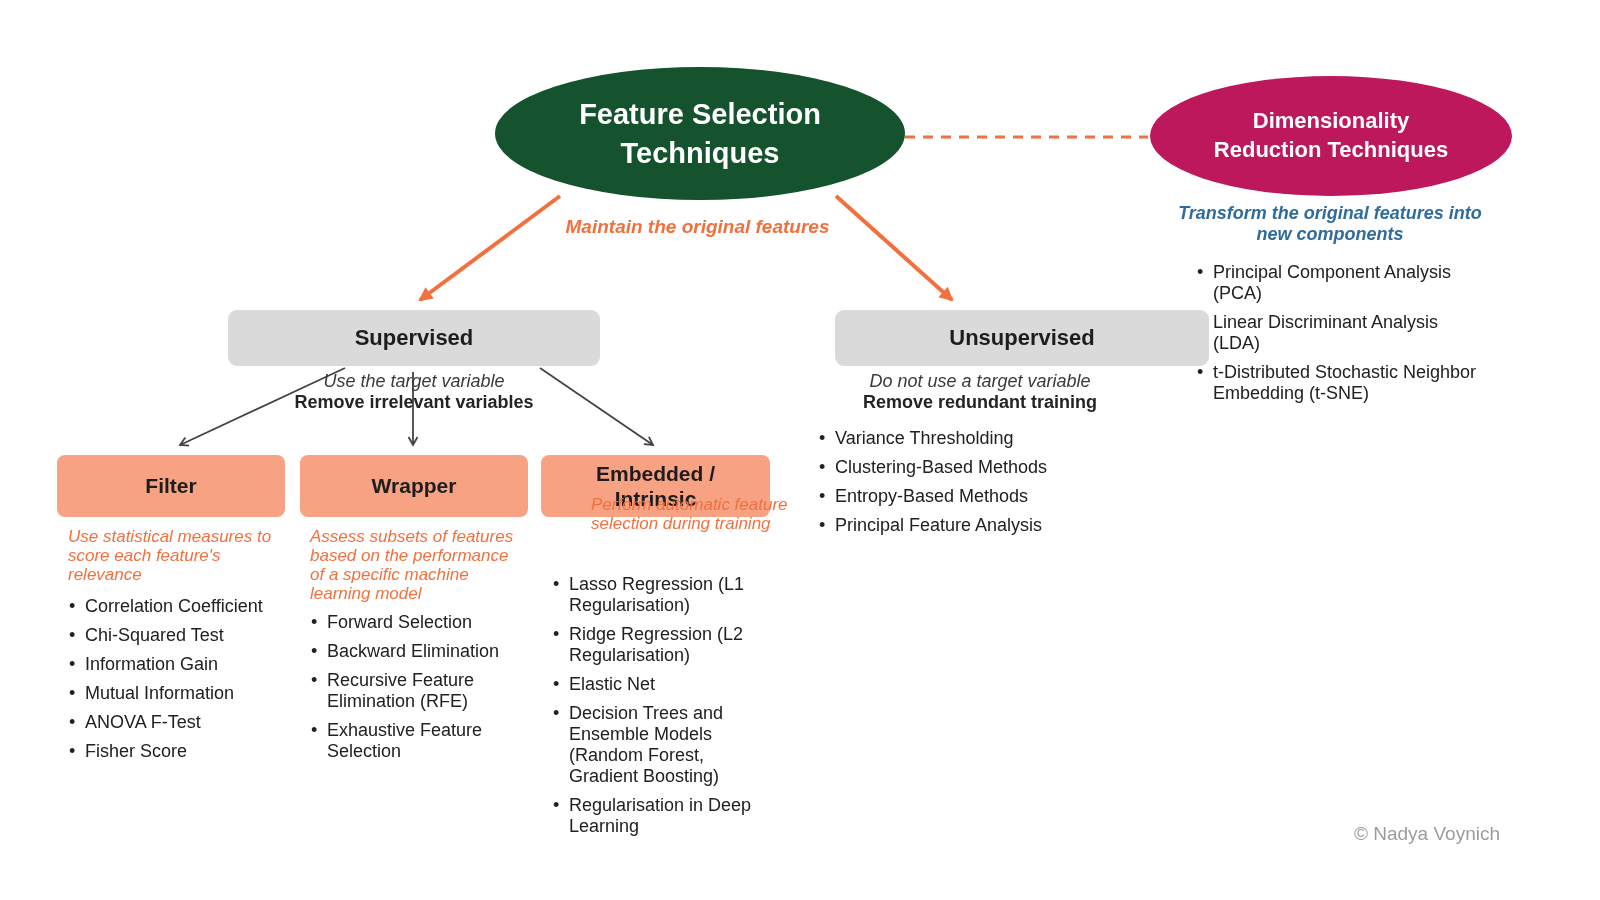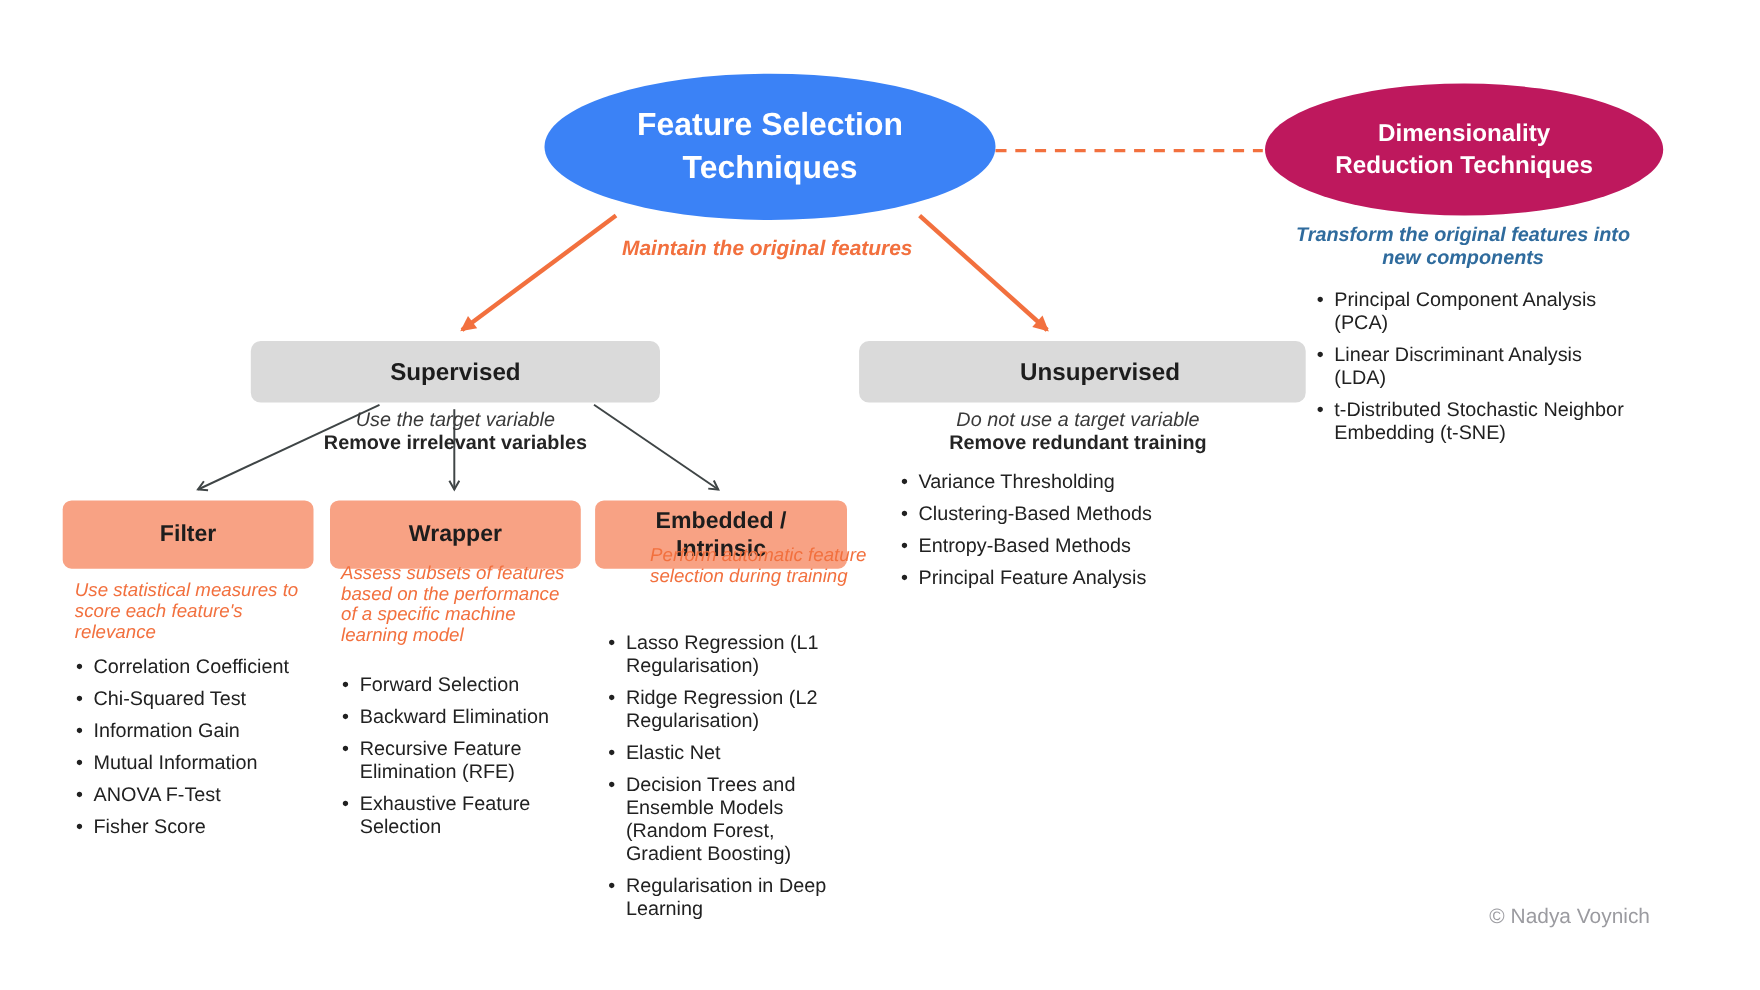--- a/index.html
+++ b/index.html
@@ -17,21 +17,21 @@
   .ellipse {
     position: absolute;
     border-radius: 50%;
     display: flex;
     align-items: center;
     justify-content: center;
     text-align: center;
     color: #ffffff;
     font-weight: bold;
   }
-  #fs-ellipse { left: 495px; top: 67px; width: 410px; height: 133px; background: #3b82f6; font-size: 29px; line-height: 1.33; }
+  #fs-ellipse { left: 495px; top: 67px; width: 410px; height: 133px; background: #14532d; font-size: 29px; line-height: 1.33; }
   #fs-ellipse .inner { max-width: 300px; }
   #dr-ellipse { left: 1150px; top: 76px; width: 362px; height: 120px; background: #be185d; font-size: 22px; line-height: 1.3; }
   #dr-ellipse .inner { max-width: 252px; }
 
   #fs-subtitle {
     position: absolute; left: 520px; top: 216px; width: 355px;
     text-align: center; font-style: italic; font-weight: bold;
     color: #F2703E; font-size: 19px;
   }
   #dr-subtitle {
@@ -39,21 +39,21 @@
     text-align: center; font-style: italic; font-weight: bold;
     color: #2F6B9D; font-size: 18px; line-height: 21px;
   }
 
   .gray-box {
     position: absolute; background: #DADADA; border-radius: 9px;
     display: flex; align-items: center; justify-content: center;
     font-weight: bold; font-size: 22px; color: #1d1d1d;
   }
   #supervised-box { left: 228px; top: 310px; width: 372px; height: 56px; }
-  #unsupervised-box { left: 781px; top: 310px; width: 374px; height: 56px; padding-left: 32px; }
+  #unsupervised-box { left: 835px; top: 310px; width: 374px; height: 56px; }
 
   .note { position: absolute; text-align: center; font-size: 18px; line-height: 21px; }
   .note .l1 { font-style: italic; color: #3A3A3A; }
   .note .l2 { font-weight: bold; color: #242424; }
   #supervised-note { left: 238px; top: 371px; width: 352px; }
   #unsupervised-note { left: 803px; top: 371px; width: 354px; }
 
   .coral-box {
     position: absolute; background: #F8A284; border-radius: 8px;
     display: flex; align-items: center; justify-content: center;
@@ -63,21 +63,21 @@
   #filter-box { left: 57px; top: 455px; width: 228px; height: 62px; }
   #wrapper-box { left: 300px; top: 455px; width: 228px; height: 62px; }
   #embedded-box { left: 541px; top: 455px; width: 229px; height: 62px; align-items: center; }
   #embedded-box .inner { max-width: 160px; }
 
   .desc {
     position: absolute; font-style: italic; color: #F2703E;
     font-size: 17px; line-height: 19px;
   }
   #filter-desc { left: 68px; top: 527px; width: 208px; }
-  #wrapper-desc { left: 310px; top: 511px; width: 212px; }
+  #wrapper-desc { left: 310px; top: 527px; width: 212px; }
   #embedded-desc { left: 552px; top: 495px; width: 208px; margin-left: 39px; }
 
   ul.blist { position: absolute; list-style: none; margin: 0; padding: 0; font-size: 18px; color: #212121; }
   ul.blist li { position: relative; padding-left: 17px; margin-bottom: 8px; line-height: 21px; }
   ul.blist li::before { content: "\2022"; position: absolute; left: 1px; top: 0; }
   #filter-list { left: 68px; top: 596px; width: 215px; }
   #wrapper-list { left: 310px; top: 612px; width: 212px; }
   #embedded-list { left: 552px; top: 574px; width: 215px; }
   #unsupervised-list { left: 818px; top: 428px; width: 340px; }
   #dr-list { left: 1196px; top: 262px; width: 288px; }

